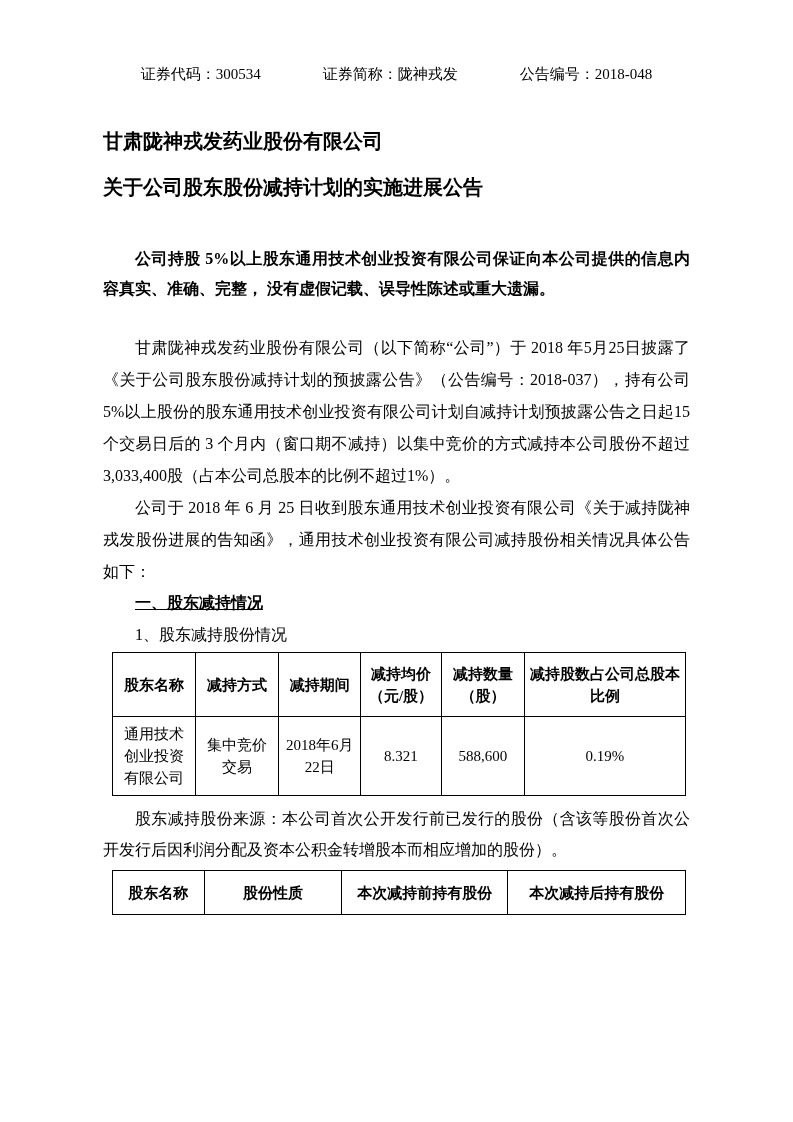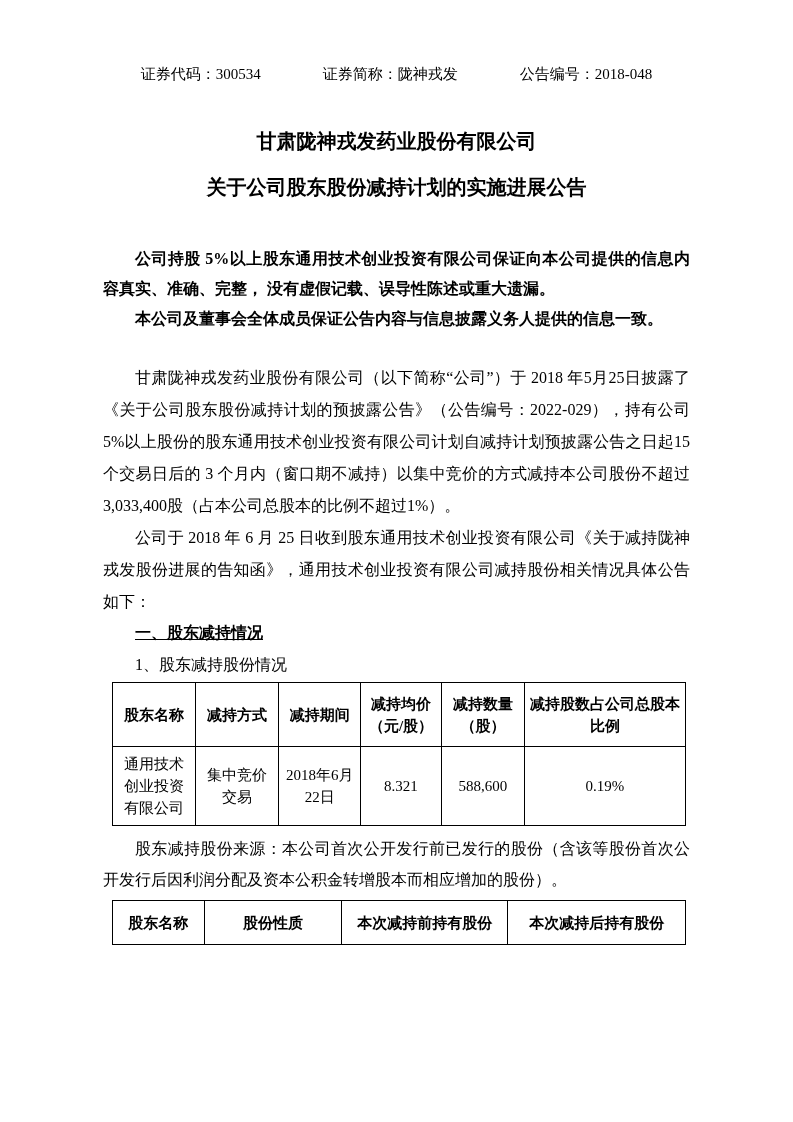--- a/index.html
+++ b/index.html
@@ -20,21 +20,21 @@
   
   .doc-header {
     display: flex;
     justify-content: center;
     gap: 62px;
     font-size: 15px;
     line-height: 20px;
     white-space: nowrap;
   }
   .title {
-    text-align: center;
+    text-align: left;
     font-size: 20px;
     font-weight: bold;
     line-height: 27px;
   }
   .title-1 { margin-top: 44px; }
   .title-2 { margin-top: 19px; }
   .notice {
     font-size: 16px;
     font-weight: bold;
     line-height: 30px;
@@ -103,23 +103,22 @@
   <div class="doc-header">
     <span>证券代码：300534</span>
     <span>证券简称：陇神戎发</span>
     <span>公告编号：2018-048</span>
   </div>
 
   <div class="title title-1">甘肃陇神戎发药业股份有限公司</div>
   <div class="title title-2">关于公司股东股份减持计划的实施进展公告</div>
 
   <p class="notice notice-1">公司持股 5%以上股东通用技术创业投资有限公司保证向本公司提供的信息内容真实、准确、完整， 没有虚假记载、误导性陈述或重大遗漏。</p>
-  <p class="notice">本公司及董事会全体成员保证公告内容与信息披露义务人提供的信息一致。</p>
 
-  <p class="body-para body-para-1">甘肃陇神戎发药业股份有限公司（以下简称“公司”）于 2018 年5月25日披露了《关于公司股东股份减持计划的预披露公告》（公告编号：2022-029），持有公司5%以上股份的股东通用技术创业投资有限公司计划自减持计划预披露公告之日起15个交易日后的 3 个月内（窗口期不减持）以集中竞价的方式减持本公司股份不超过3,033,400股（占本公司总股本的比例不超过1%）。</p>
+  <p class="body-para body-para-1">甘肃陇神戎发药业股份有限公司（以下简称“公司”）于 2018 年5月25日披露了《关于公司股东股份减持计划的预披露公告》（公告编号：2018-037），持有公司5%以上股份的股东通用技术创业投资有限公司计划自减持计划预披露公告之日起15个交易日后的 3 个月内（窗口期不减持）以集中竞价的方式减持本公司股份不超过3,033,400股（占本公司总股本的比例不超过1%）。</p>
   <p class="body-para">公司于 2018 年 6 月 25 日收到股东通用技术创业投资有限公司《关于减持陇神戎发股份进展的告知函》，通用技术创业投资有限公司减持股份相关情况具体公告如下：</p>
 
   <p class="section-heading">一、股东减持情况</p>
   <p class="sub-heading">1、股东减持股份情况</p>
 
   <table>
     <colgroup>
       <col style="width:14.5%">
       <col style="width:14.5%">
       <col style="width:14.3%">

